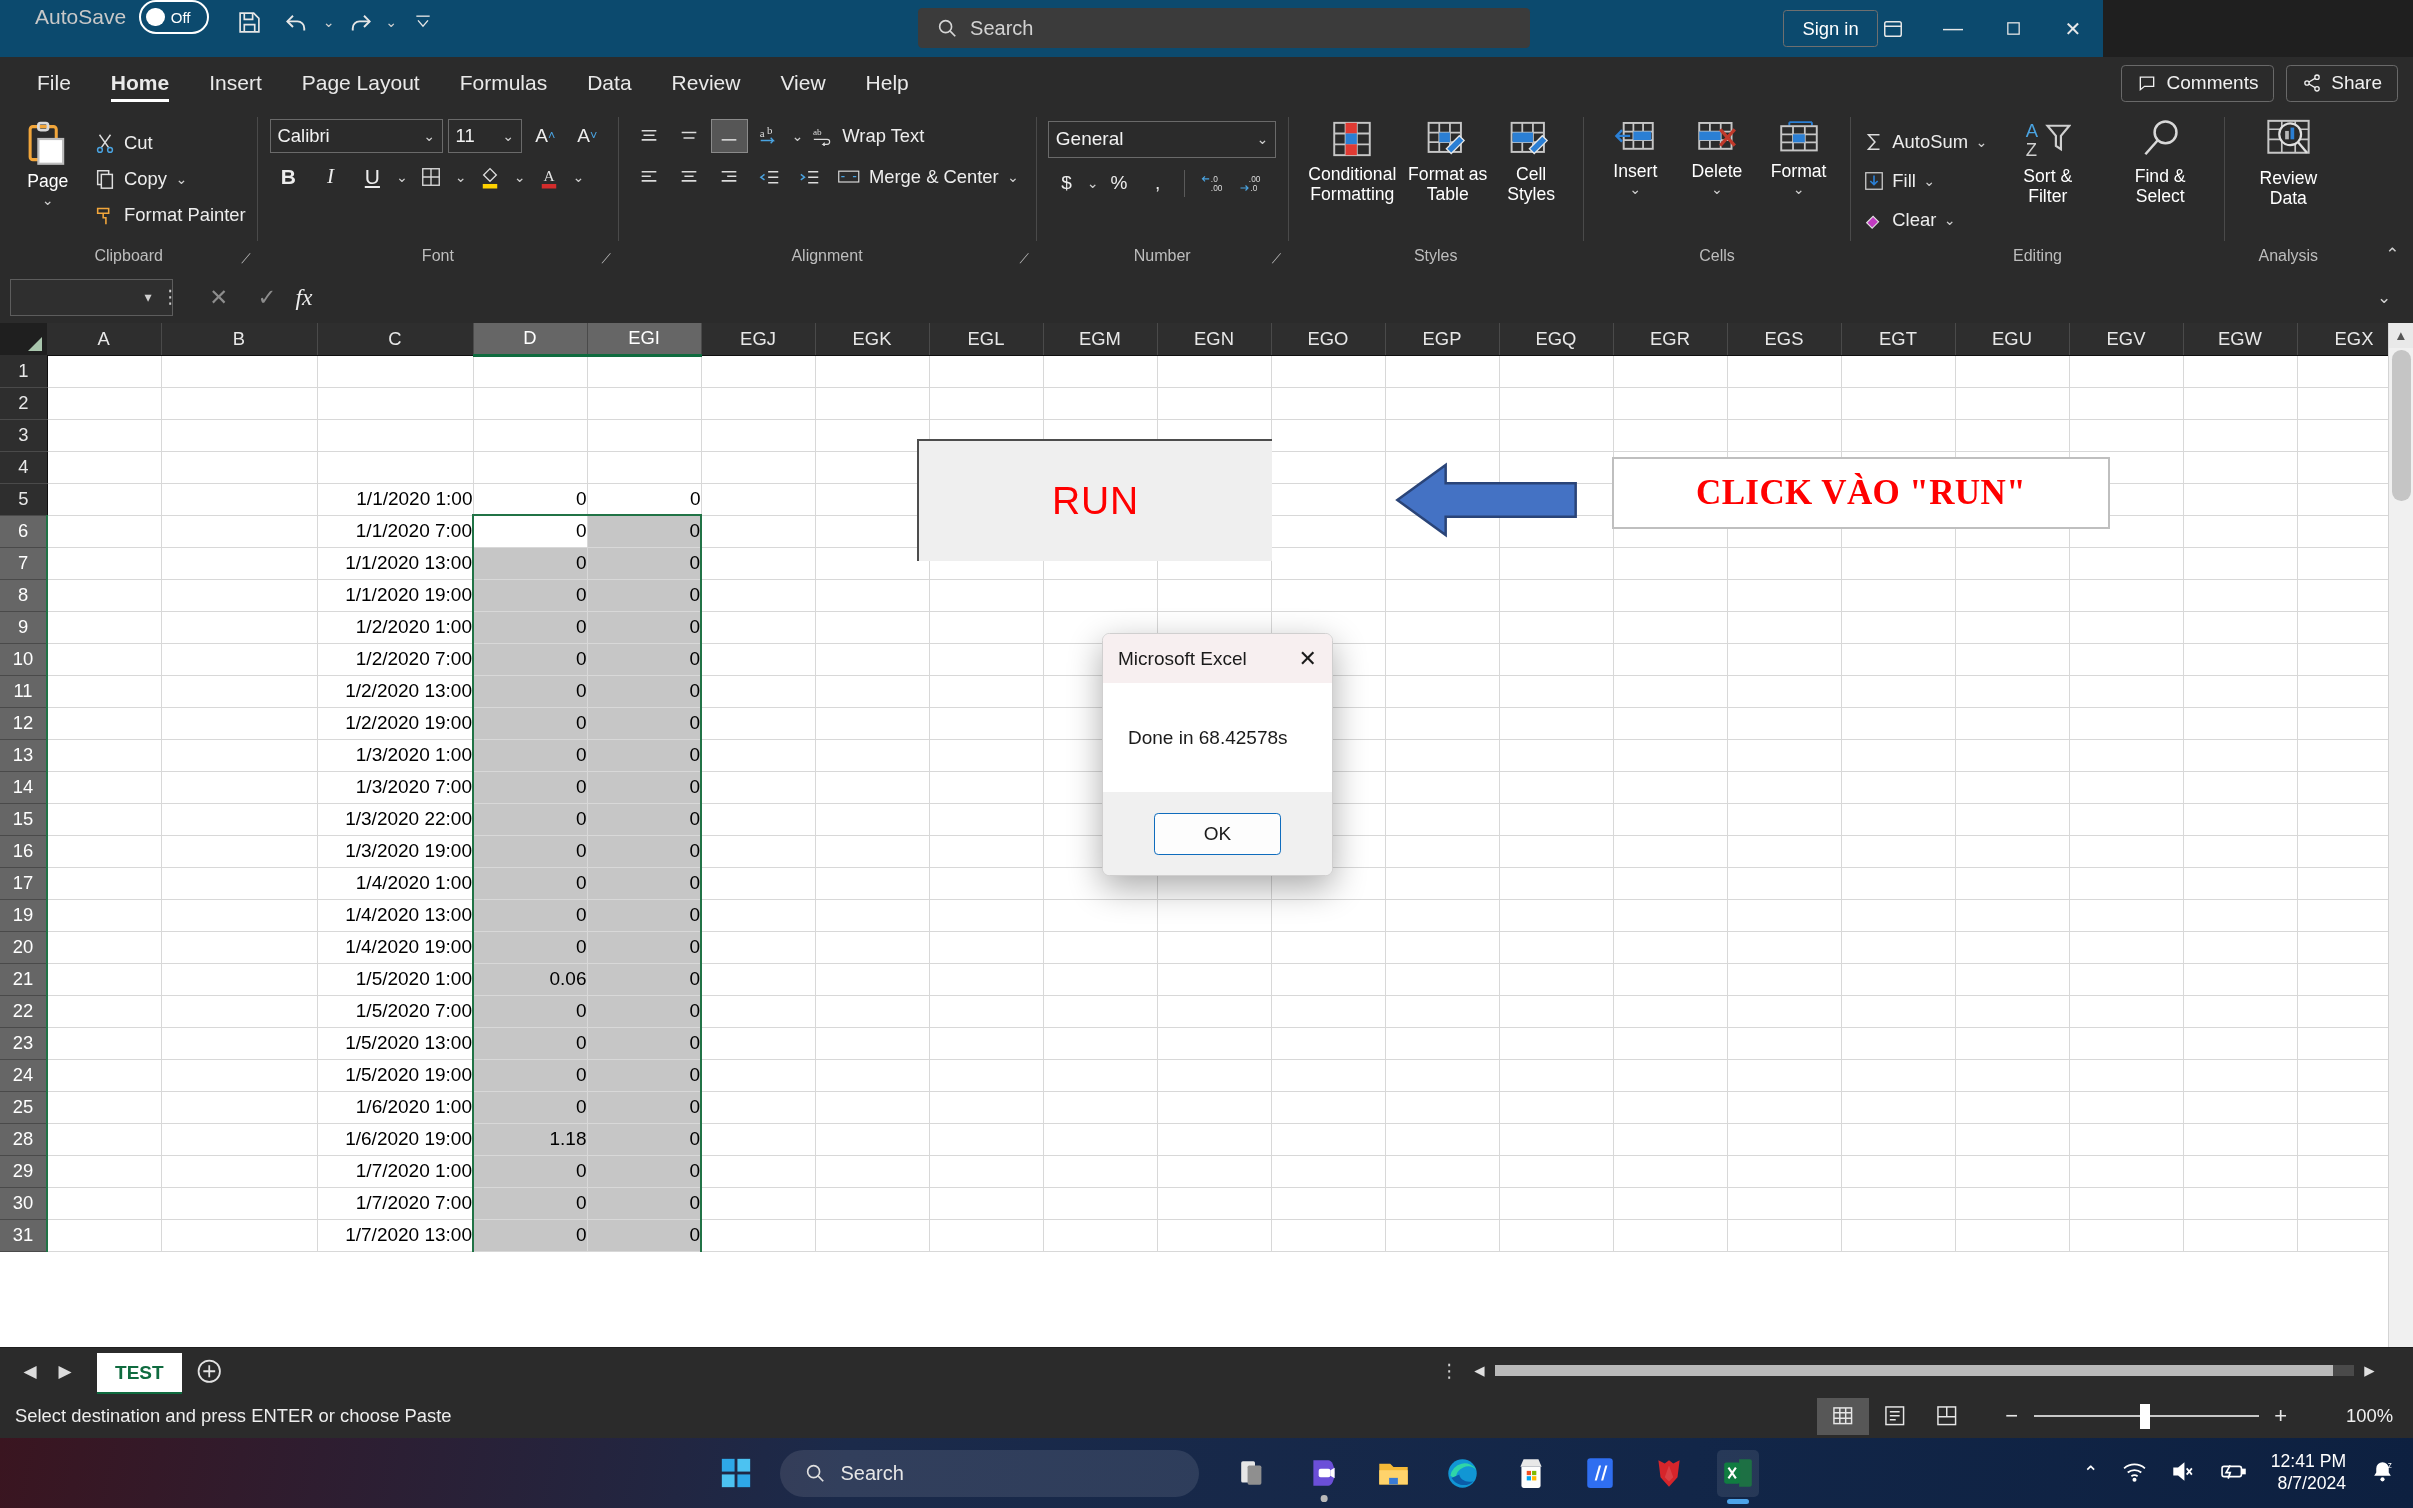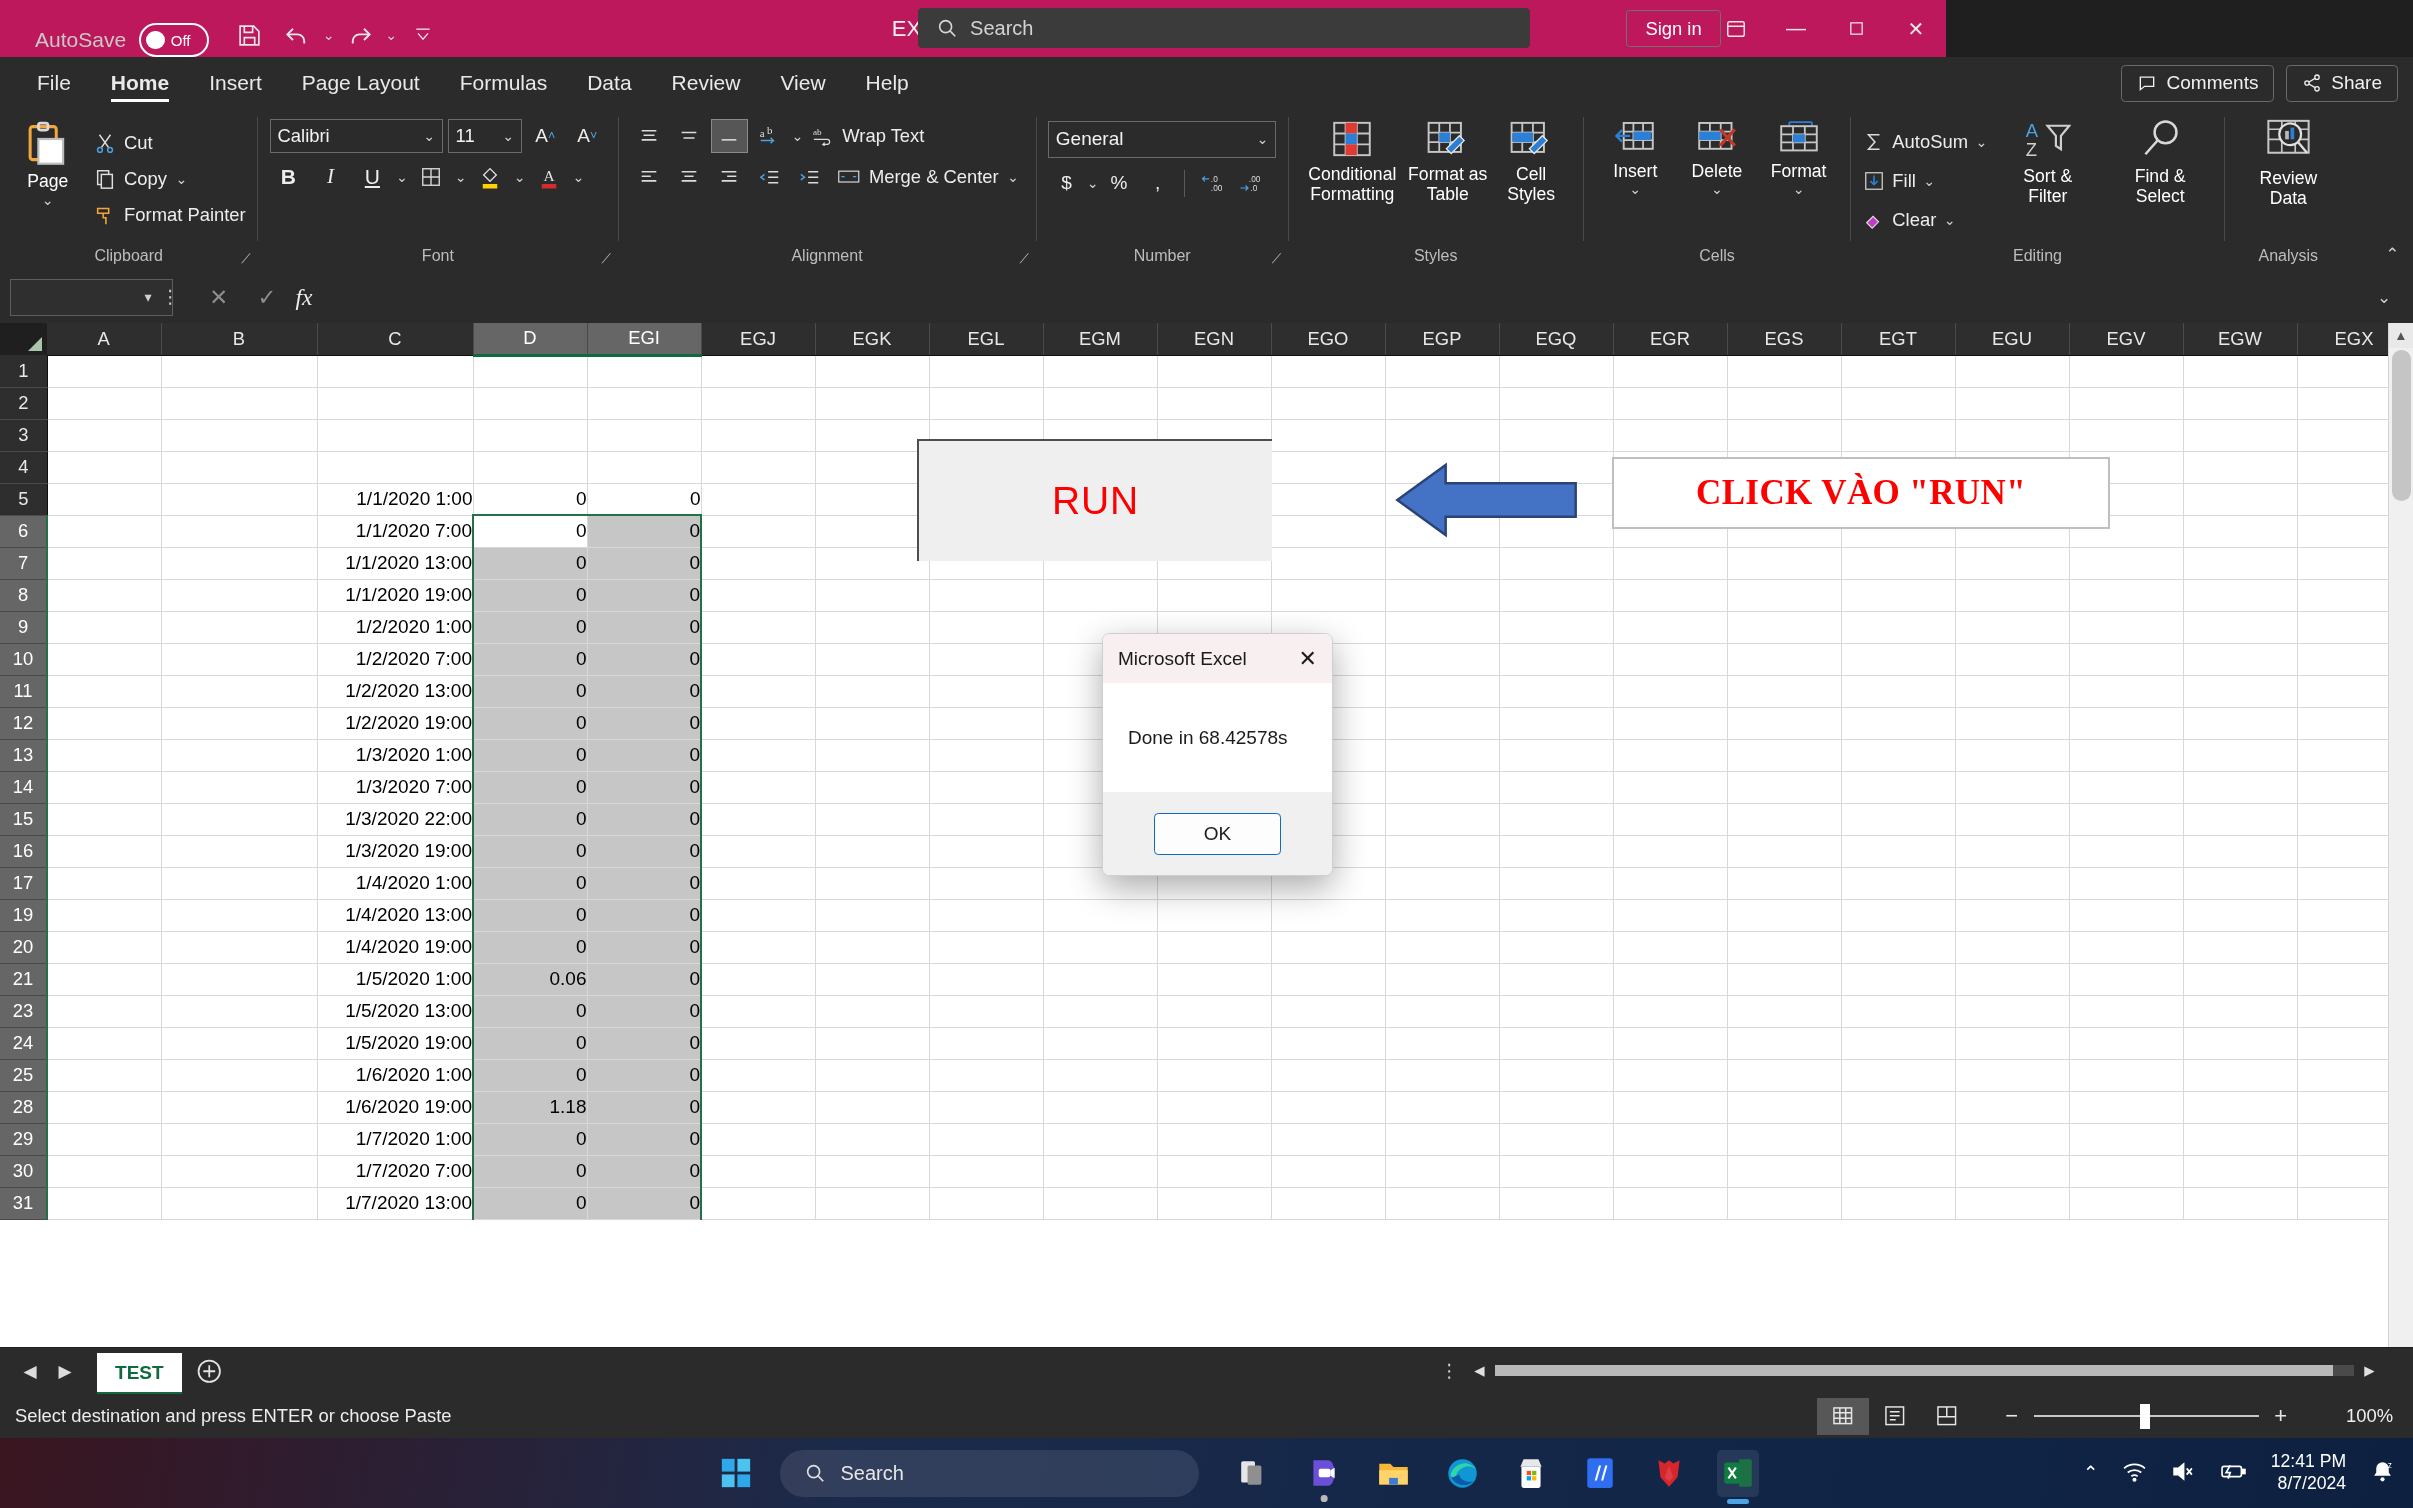--- a/index.html
+++ b/index.html
@@ -6,22 +6,22 @@
   html, body { width: 2413px; height: 1508px; overflow: hidden; }
   body {
     font-family: "Liberation Sans", sans-serif;
     background: #1f1f1f;
     -webkit-font-smoothing: antialiased;
   }
   .app { position: relative; width: 2413px; height: 1508px; }
 
   
   .titlebar {
-    position: absolute; left: 0; top: 0; width: 1946px; height: 57px;
-    background: #be185d; display: flex; align-items: flex-end;
+    position: absolute; left: 0; top: 0; width: 2103px; height: 57px;
+    background: #0c4a6e; display: flex; align-items: flex-start;
   }
   .autosave-wrap { display: flex; align-items: center; margin-left: 35px; gap: 13.4px; }
   .autosave-label { color: #c8c8c8; font-size: 21px; }
   .toggle {
     width: 70px; height: 34px; border-radius: 17px; border: 2.5px solid #ffffff;
     display: flex; align-items: center; padding: 0 5px; gap: 5.9px;
   }
   .toggle .knob { width: 18.4px; height: 18.4px; border-radius: 50%; background: #fff; }
   .toggle .off { color: #fff; font-size: 15px; }
   .tb-icon {
@@ -1210,20 +1210,43 @@
             <td class="cell" style="width: 114px;"></td>
             <td class="cell" style="width: 114px;"></td>
             <td class="cell" style="width: 114px;"></td>
             <td class="cell" style="width: 114px;"></td>
             <td class="cell" style="width: 114px;"></td>
             <td class="cell" style="width: 114px;"></td>
             <td class="cell" style="width: 114px;"></td>
             <td class="cell" style="width: 114px;"></td>
           </tr>
           <tr>
+            <td class="rowh sel">22</td>
+            <td class="cell" style="width: 114px;"></td>
+            <td class="cell" style="width: 156px;"></td>
+            <td class="cell num" style="width: 156px;">1/5/2020 7:00</td>
+            <td class="cell num shaded selL" style="width: 114px;">0</td>
+            <td class="cell num shaded selR" style="width: 114px;">0</td>
+            <td class="cell" style="width: 114px;"></td>
+            <td class="cell" style="width: 114px;"></td>
+            <td class="cell" style="width: 114px;"></td>
+            <td class="cell" style="width: 114px;"></td>
+            <td class="cell" style="width: 114px;"></td>
+            <td class="cell" style="width: 114px;"></td>
+            <td class="cell" style="width: 114px;"></td>
+            <td class="cell" style="width: 114px;"></td>
+            <td class="cell" style="width: 114px;"></td>
+            <td class="cell" style="width: 114px;"></td>
+            <td class="cell" style="width: 114px;"></td>
+            <td class="cell" style="width: 114px;"></td>
+            <td class="cell" style="width: 114px;"></td>
+            <td class="cell" style="width: 114px;"></td>
+            <td class="cell" style="width: 114px;"></td>
+          </tr>
+          <tr>
             <td class="rowh sel">23</td>
             <td class="cell" style="width: 114px;"></td>
             <td class="cell" style="width: 156px;"></td>
             <td class="cell num" style="width: 156px;">1/5/2020 13:00</td>
             <td class="cell num shaded selL" style="width: 114px;">0</td>
             <td class="cell num shaded selR" style="width: 114px;">0</td>
             <td class="cell" style="width: 114px;"></td>
             <td class="cell" style="width: 114px;"></td>
             <td class="cell" style="width: 114px;"></td>
             <td class="cell" style="width: 114px;"></td>

